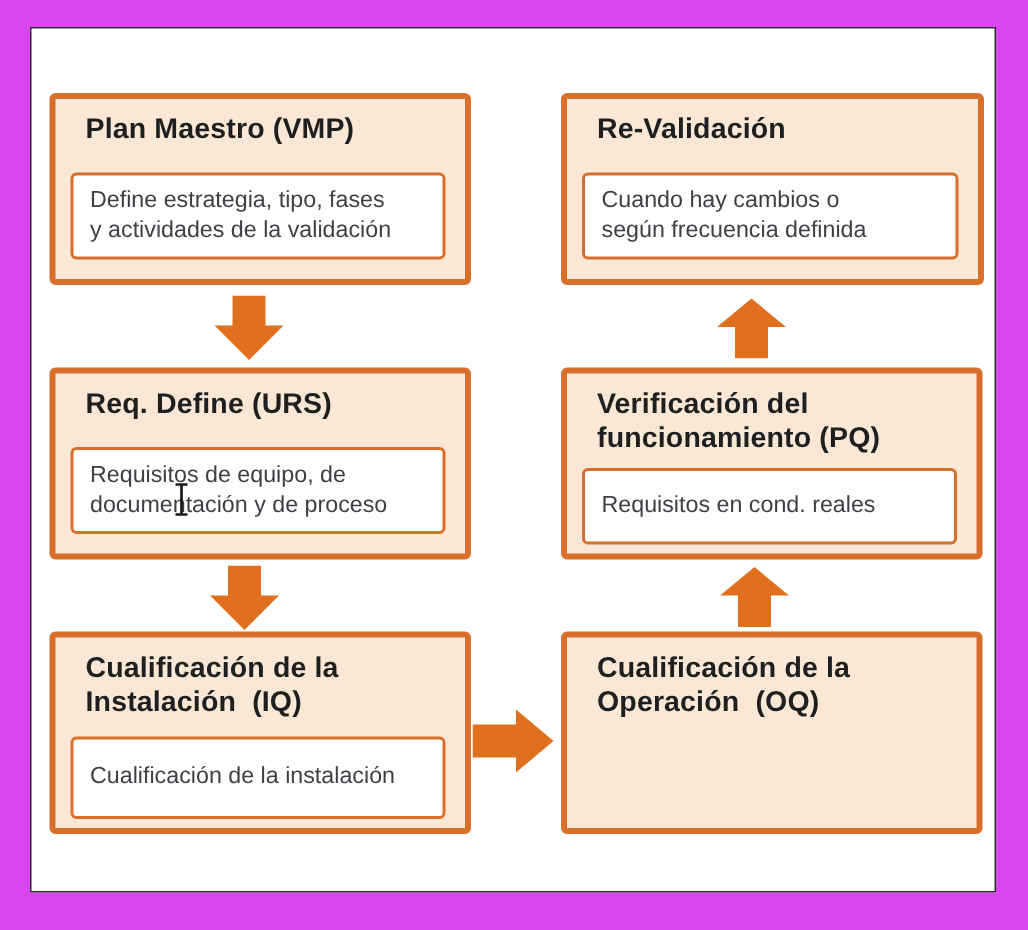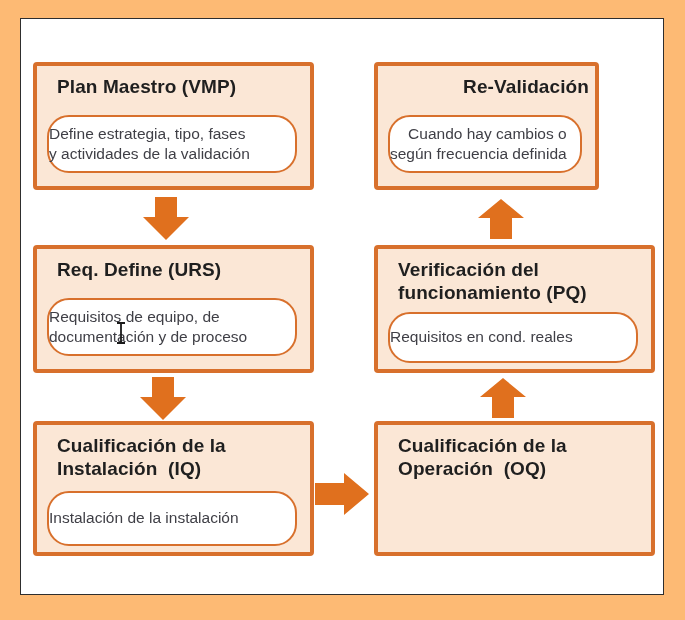--- a/index.html
+++ b/index.html
@@ -5,21 +5,21 @@
   html, body {
     margin: 0;
     padding: 0;
     background: #ffffff;
     font-family: "Liberation Sans", sans-serif;
   }
   .canvas {
     position: relative;
     width: 685px;
     height: 620px;
-    background: #fdba74;
+    background: #d946ef;
     overflow: hidden;
   }
   .frame {
     position: absolute;
     left: 20px;
     top: 18px;
     width: 644px;
     height: 577px;
     border: 1.5px solid var(--frame_border);
     background: #ffffff;
@@ -43,40 +43,40 @@
     line-height: 1.22;
     white-space: pre-line;
     letter-spacing: 0.1px;
   }
   .node-inner {
     position: absolute;
     left: 10px;
     right: 13px;
     background: var(--inner_fill);
     border: 2.5px solid var(--box_border);
-    border-radius: 22px;
+    border-radius: 4px;
     box-sizing: border-box;
     display: flex;
     align-items: center;
-    padding-left: 0;
+    padding-left: 11px;
     padding-right: 4px;
   }
   .node-body {
     font-size: 15.5px;
     color: var(--body_text);
     line-height: 1.32;
     white-space: pre-line;
   }
   
   .t1 .node-inner { top: 49px; height: 58px; }
   
   .t2 .node-inner { top: 63px; height: 51px; }
 
   #node-vmp          { left: 33px;  top: 62px;  width: 281px; height: 128px; }
-  #node-revalidacion { left: 374px; top: 62px;  width: 225px; height: 128px; text-align: right; }
+  #node-revalidacion { left: 374px; top: 62px;  width: 282px; height: 128px; }
   #node-urs          { left: 33px;  top: 245px; width: 281px; height: 128px; }
   #node-pq           { left: 374px; top: 245px; width: 281px; height: 128px; }
   #node-iq           { left: 33px;  top: 421px; width: 281px; height: 135px; }
   #node-oq           { left: 374px; top: 421px; width: 281px; height: 135px; }
   #node-iq .node-inner, #node-oq .node-inner { top: 66px; height: 55px; }
 
   .arrow { position: absolute; }
   .arrow polygon { fill: var(--arrow); }
   #arrow-vmp-urs  { left: 143px; top: 197px; }
   #arrow-urs-iq   { left: 140px; top: 377px; }
@@ -122,21 +122,21 @@
 funcionamiento (PQ)</div>
     <div class="node-inner">
       <div class="node-body">Requisitos en cond. reales</div>
     </div>
   </div>
 
   <div class="node t2" id="node-iq">
     <div class="node-title">Cualificación de la
 Instalación&nbsp; (IQ)</div>
     <div class="node-inner">
-      <div class="node-body">Instalación de la instalación</div>
+      <div class="node-body">Cualificación de la instalación</div>
     </div>
   </div>
 
   <div class="node t2" id="node-oq">
     <div class="node-title">Cualificación de la
 Operación&nbsp; (OQ)</div>
   </div>
 
   <svg class="arrow" id="arrow-vmp-urs" width="46" height="43" viewBox="0 0 46 43">
     <polygon points="12,0 34,0 34,20 46,20 23,43 0,20 12,20"></polygon>

